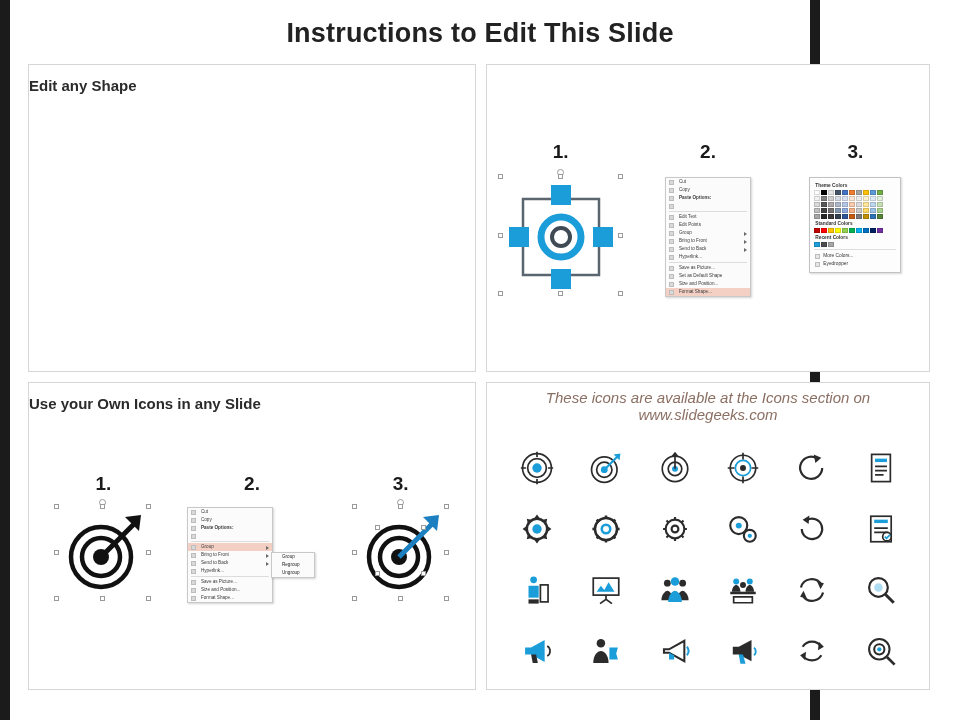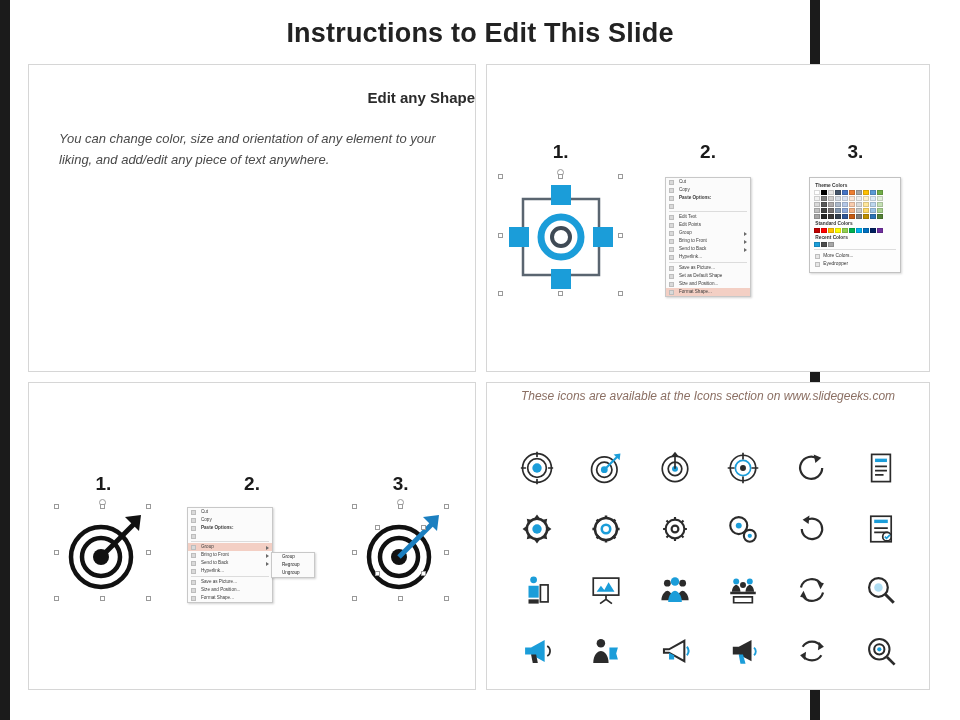--- a/index.html
+++ b/index.html
@@ -48,29 +48,29 @@
     border: 1px solid #d6d6d6;
     background: #fff;
     box-sizing: border-box;
   }
   .panel-tl { left: 28px;  top: 64px;  width: 448px; height: 308px; }
   .panel-tr { left: 486px; top: 64px;  width: 444px; height: 308px; }
   .panel-bl { left: 28px;  top: 382px; width: 448px; height: 308px; }
   .panel-br { left: 486px; top: 382px; width: 444px; height: 308px; }
 
   .panel-title {
-    text-align: right;
+    text-align: left;
     font-size: 15px;
     font-weight: bold;
     color: #2b2b2b;
-    margin-top: 24px;
+    margin-top: 12px;
   }
   .panel-subtitle {
     text-align: center;
-    font-size: 12px;
+    font-size: 15px;
     color: #8b6f63;
     margin-top: 6px;
     font-style: italic;
   }
   .body-text {
     margin: 26px 30px 0 30px;
     font-size: 13px;
     line-height: 21px;
     font-style: italic;
     color: #4a4a4a;
@@ -222,21 +222,20 @@
 
 <div class="slide">
 
   <div class="edge left"></div>
   <div class="edge right"></div>
 
   <div class="title">Instructions to Edit This Slide</div>
 
   <div class="panel panel-tl">
     <div class="panel-title">Edit any Shape</div>
-    <div class="body-text second">You can change color, size and orientation of any element to your liking, and add/edit any piece of text anywhere.</div>
   </div>
 
   <div class="panel panel-tr">
 
     <div class="numrow" style="top:76px;">
       <div class="numcell big">1.</div>
       <div class="numcell big">2.</div>
       <div class="numcell big">3.</div>
     </div>
 
@@ -373,20 +372,21 @@
           <div class="divider"></div>
           <div class="mi2"><span class="ic"></span><span>More Colors...</span></div>
           <div class="mi2"><span class="ic"></span><span>Eyedropper</span></div>
         </div>
       </div>
 
     </div>
   </div>
 
   <div class="panel panel-bl">
+    <div class="panel-title">Use your Own Icons in any Slide</div>
 
     <div class="numrow" style="top:90px;">
       <div class="numcell big">1.</div>
       <div class="numcell big">2.</div>
       <div class="numcell big">3.</div>
     </div>
 
     <div class="figrow" style="top:124px;">
 
       <div class="figcell">

